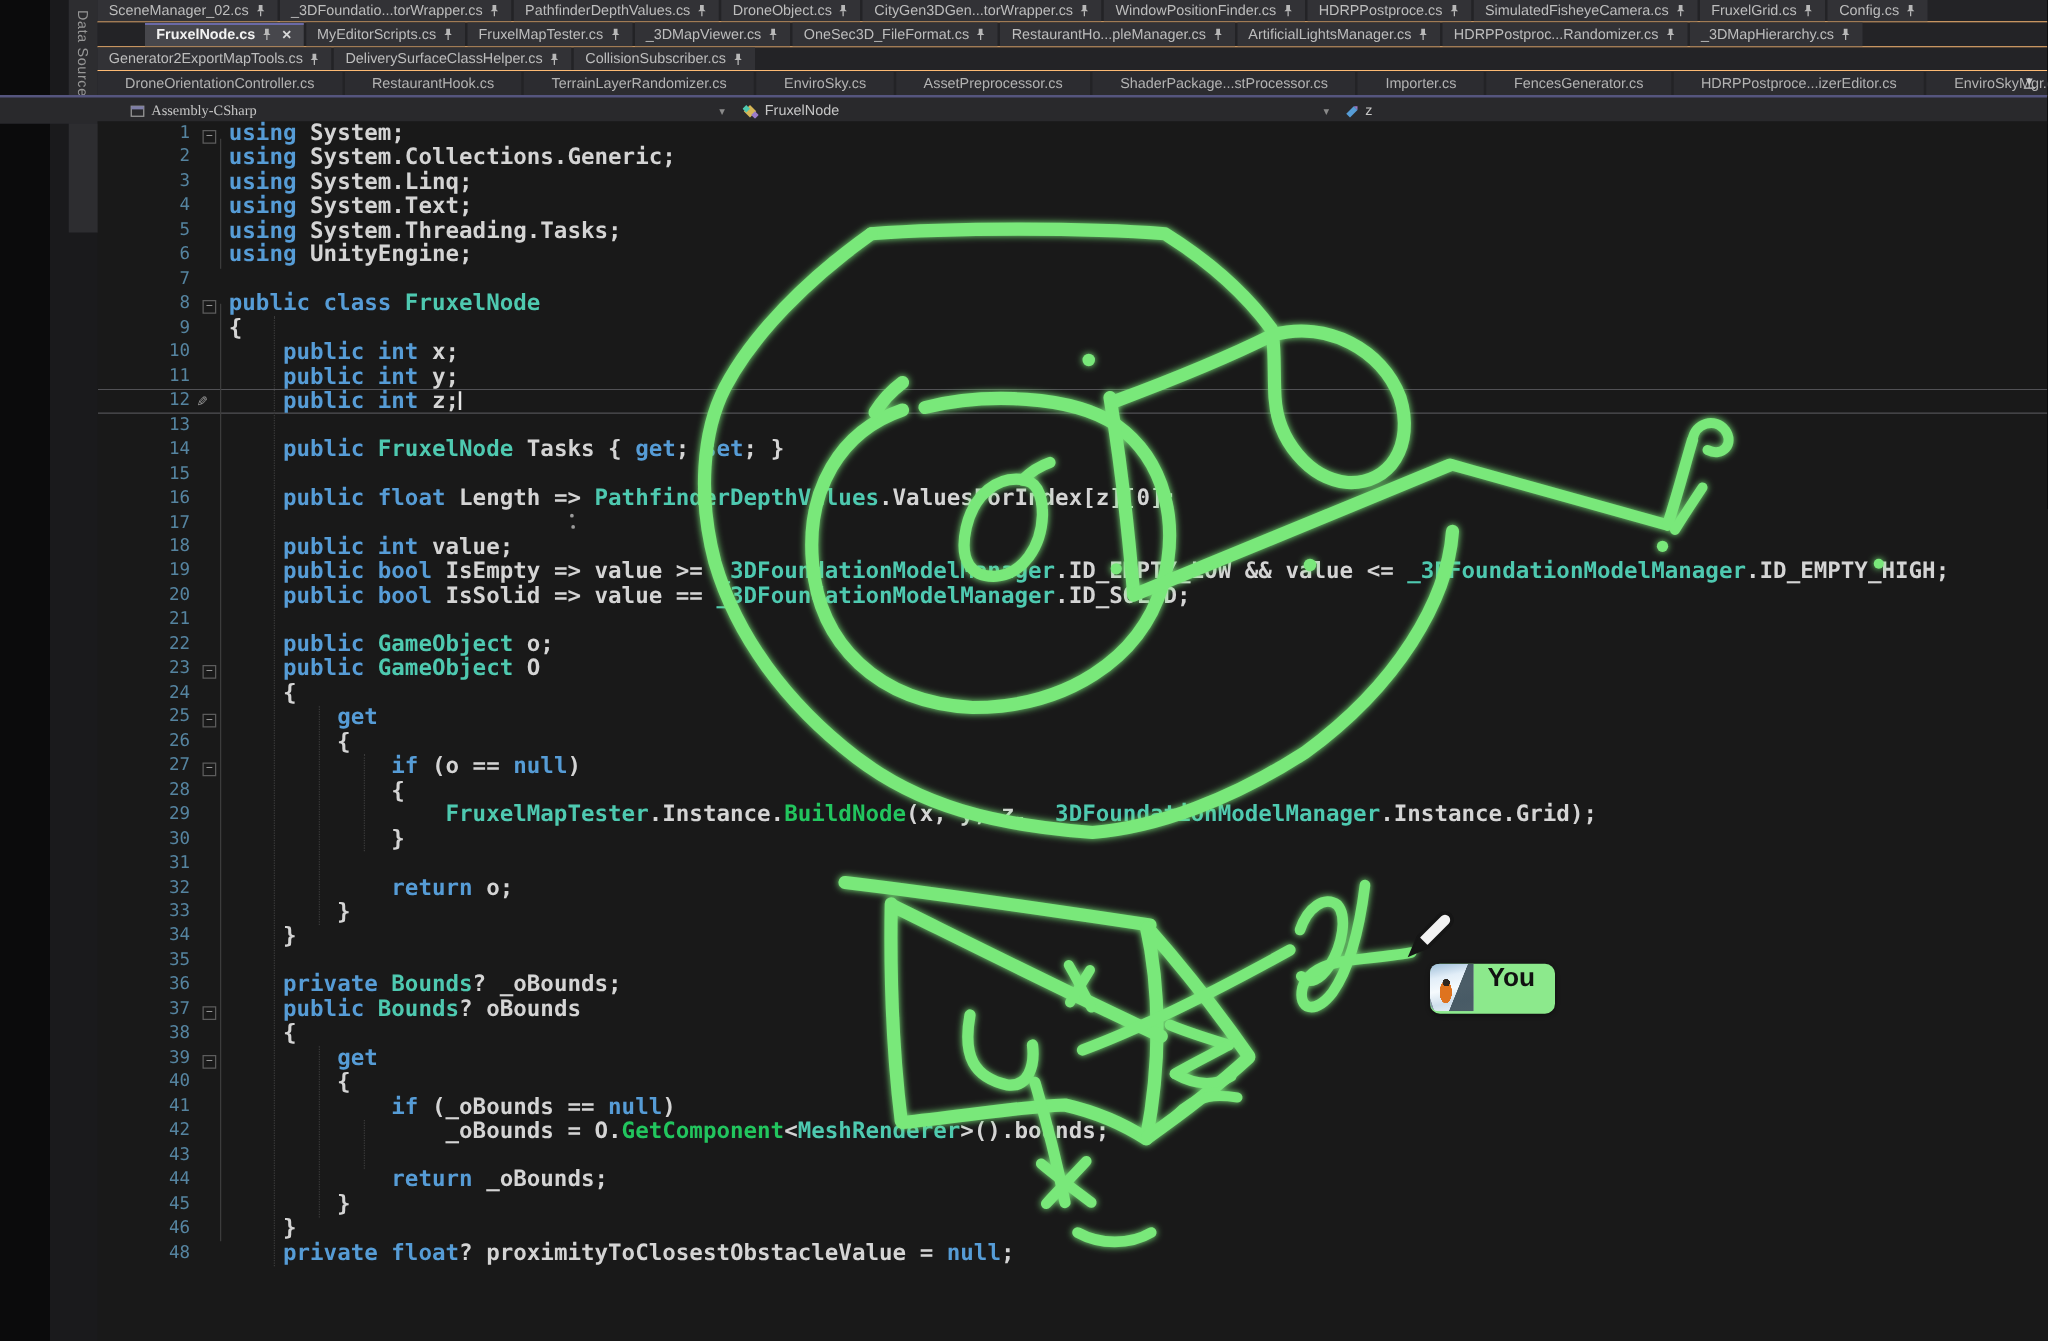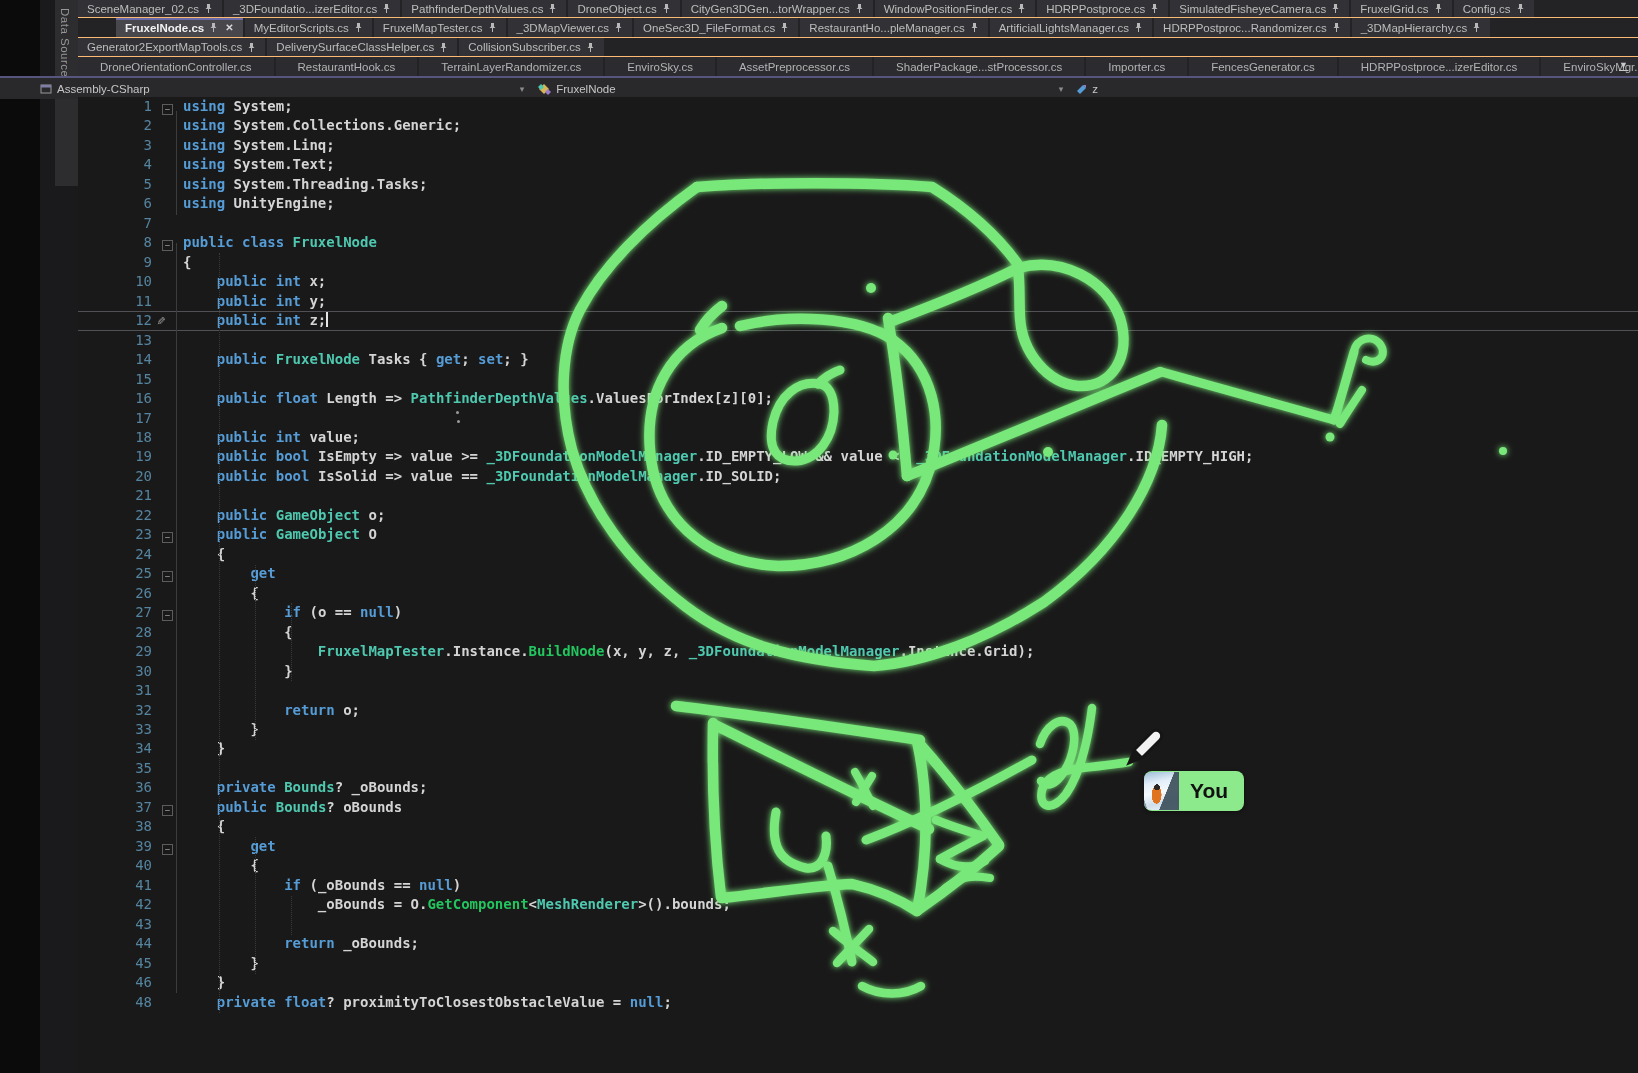--- a/index.html
+++ b/index.html
@@ -21,46 +21,46 @@
   .row4 .tab{background:#2c2c30;color:#b3b3b3;padding:0 22px;margin-right:2px;}
   .tab.active{background:#47474c;color:#f2f2f2;box-shadow:inset 0 2px 0 #6a6aa8;font-weight:bold;margin-left:38px;}
   .tab .close{font-size:10px;color:#d8d8d8;margin-left:2px;}
   .tab svg{flex:none}
   #row4-chevron{position:absolute;right:10px;top:3px;color:#c9c9c9;font-size:9px;
        border-bottom:1px solid #c9c9c9;line-height:10px;}
   
   #breadcrumb{position:absolute;left:0px;top:76px;right:0;height:21px;background:#29292c;
       border-top:2px solid #55557e;display:flex;align-items:center;color:#c6c6c6;font-size:11.5px;}
   #breadcrumb .seg{display:flex;align-items:center;gap:5px;}
-  #bc-project{margin-left:40px;}
+  #bc-project{margin-left:104px;font-family:Liberation Serif, serif;}
   #bc-dd1{margin-left:370px;color:#8a8a8a;font-size:9px;}
   #bc-type{margin-left:14px;}
   #bc-dd2{margin-left:auto;margin-right:0;color:#8a8a8a;font-size:9px;}
   #bc-member{margin-left:12px;margin-right:540px;}
   
   #editor{position:absolute;left:78px;top:97px;right:0;bottom:0;background:#191919;}
   .line{display:flex;height:19.48px;line-height:19.48px;position:relative;}
   .line.current{box-shadow:inset 0 1px 0 #515155,inset 0 -1px 0 #515155;}
   .num{width:74px;text-align:right;color:#5584a0;font-size:14px;
        font-family:"DejaVu Sans Mono",monospace;position:relative;}
   .editmark{position:absolute;left:78px;top:0;color:#9a9a9a;font-size:11px;
        font-family:"DejaVu Sans",sans-serif;transform:rotate(90deg);}
   .fold{width:31px;text-align:center;position:relative;}
   .foldbox{display:inline-block;width:11px;height:11px;margin-top:4px;line-height:9px;
        border:1px solid #5c5c5c;color:#9e9e9e;font-size:9px;background:#191919;
        font-family:"DejaVu Sans Mono",monospace;box-sizing:border-box;}
-  .codeln{flex:1;font-family:"DejaVu Sans Mono",monospace;font-size:14px;font-weight:bold;
+  .codeln{flex:1;font-family:"DejaVu Sans Mono",monospace;font-size:18px;font-weight:bold;
        white-space:pre;color:#d4d4d4;}
   .tk-k{color:#569cd6}.tk-t{color:#4ec9b0}.tk-m{color:#22c55e}.tk-p{color:#d4d4d4}
   .caret{display:inline-block;width:1.5px;height:15px;background:#e6e6e6;vertical-align:-2px;}
   .guide{position:absolute;width:0;border-left:1px solid #3c3c3c;}
   .guide.dotted{border-left:1px dotted #3a3a3a;}
   
   #ink-svg{position:absolute;left:0;top:0;pointer-events:none;}
-  #you-chip{position:absolute;left:1144px;top:771px;height:40px;display:flex;align-items:center;
+  #you-chip{position:absolute;left:1144px;top:771px;height:40px;display:flex;align-items:flex-start;
       background:#8ce98c;border-radius:8px;padding-right:16px;box-shadow:0 1px 4px rgba(0,0,0,.45);}
   #you-avatar{width:35px;height:38px;border-radius:7px 0 0 7px;margin-right:11px;
       background:
         radial-gradient(circle 3px at 37% 40%, #2e2721 97%, transparent),
         radial-gradient(ellipse 5px 9px at 36% 60%, #df731e 97%, transparent),
         linear-gradient(112deg, transparent 60%, rgba(57,76,87,.9) 61%),
         linear-gradient(72deg, rgba(73,94,106,.55) 0 7%, transparent 8%),
         linear-gradient(168deg,#9dbdd8 0%,#e2eef8 28%,#f5fafd 52%,#cfdfec 76%,#eef6fb 100%);}
   #you-label{font-size:21px;font-weight:bold;color:#111;}
   .gray-dot{position:absolute;width:3px;height:3px;border-radius:50%;background:#9b9b9b;}
@@ -79,21 +79,21 @@
     <div id="tabrows">
         <div class="tab-row row1">
           <div class="tab">
             <span>SceneManager_02.cs</span>
             <svg width="9" height="11" viewBox="0 0 9 11">
               <path d="M3 1h3v3.5L7.5 6H1.5L3 4.5z" fill="#b8b8b8"></path>
               <rect x="4" y="6" width="1" height="4" fill="#b8b8b8"></rect>
             </svg>
           </div>
           <div class="tab">
-            <span>_3DFoundatio...izerEditor.cs</span>
+            <span>_3DFoundatio...torWrapper.cs</span>
             <svg width="9" height="11" viewBox="0 0 9 11">
               <path d="M3 1h3v3.5L7.5 6H1.5L3 4.5z" fill="#b8b8b8"></path>
               <rect x="4" y="6" width="1" height="4" fill="#b8b8b8"></rect>
             </svg>
           </div>
           <div class="tab">
             <span>PathfinderDepthValues.cs</span>
             <svg width="9" height="11" viewBox="0 0 9 11">
               <path d="M3 1h3v3.5L7.5 6H1.5L3 4.5z" fill="#b8b8b8"></path>
               <rect x="4" y="6" width="1" height="4" fill="#b8b8b8"></rect>

